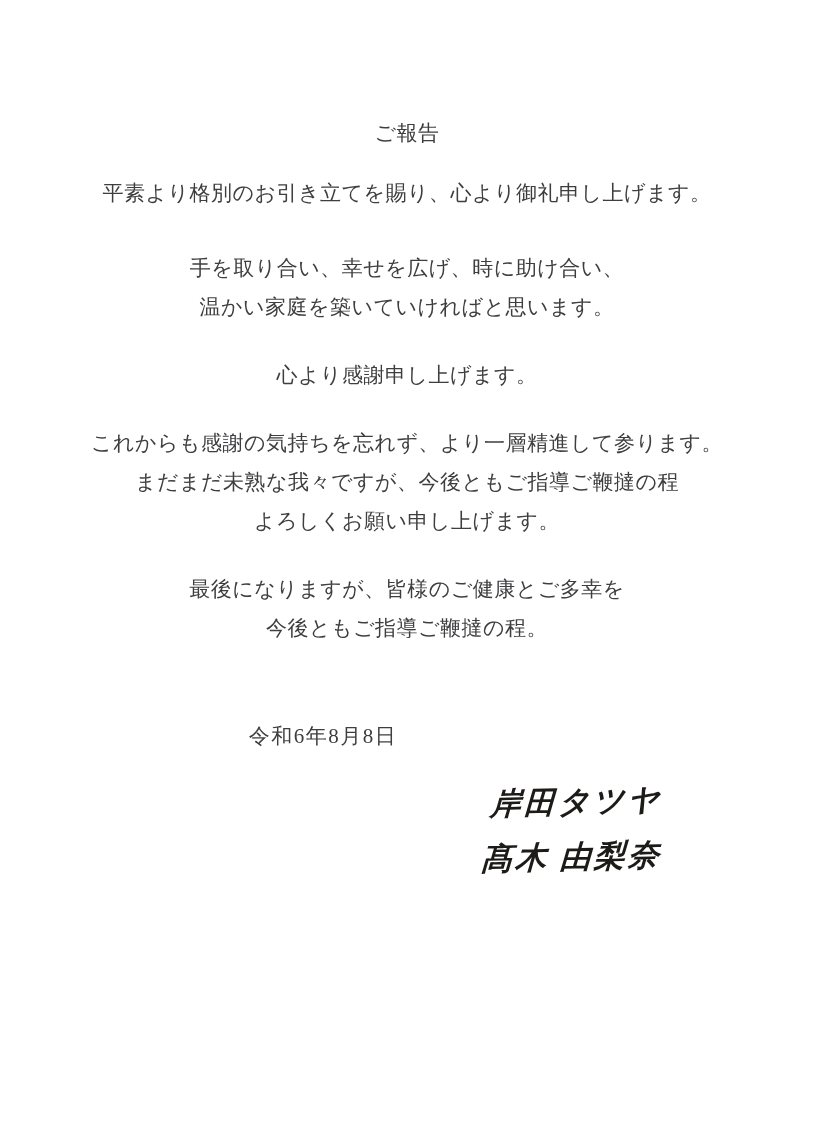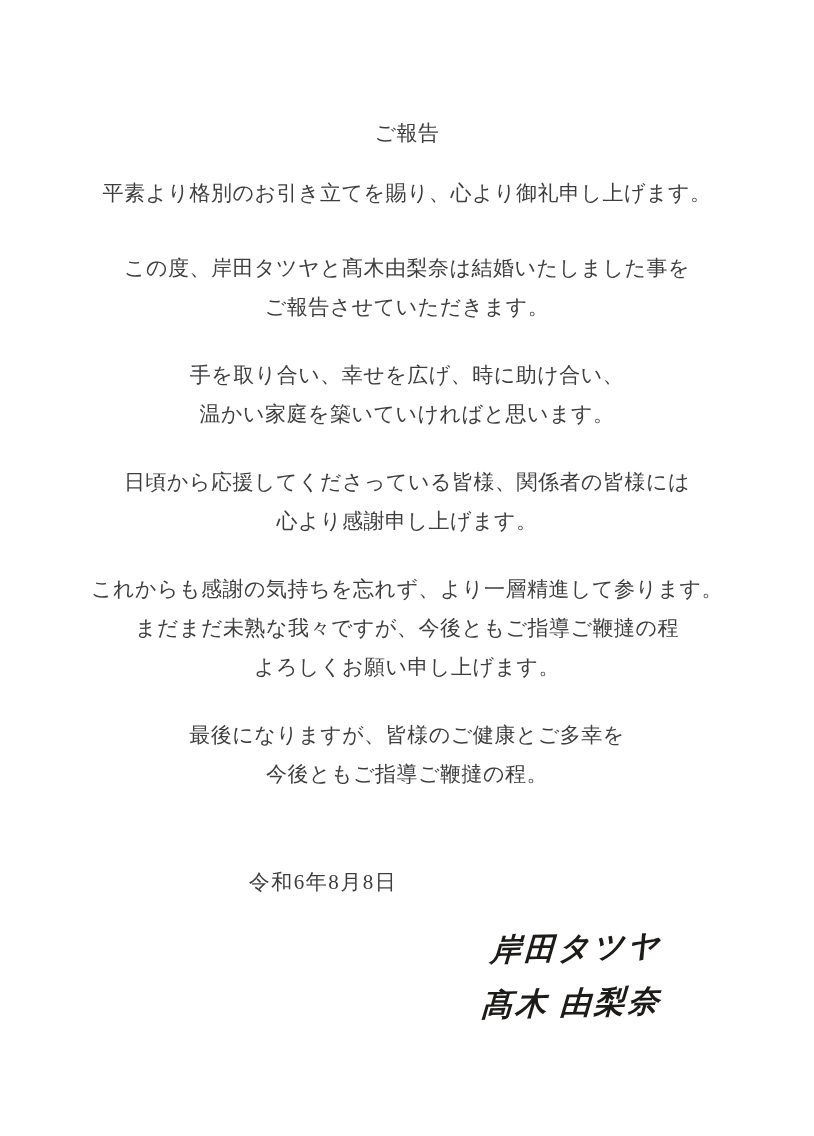--- a/index.html
+++ b/index.html
@@ -68,32 +68,27 @@
 
 <div class="page">
   <div class="content">
 
     <h1 class="doc-title">ご報告</h1>
 
     <p class="para first">
       <span class="line">平素より格別のお引き立てを賜り、心より御礼申し上げます。</span>
     </p>
 
-    <p class="para">
-      <span class="line">この度、岸田タツヤと髙木由梨奈は結婚いたしました事を</span>
-      <span class="line">ご報告させていただきます。</span>
-    </p>
 
     <p class="para">
       <span class="line">手を取り合い、幸せを広げ、時に助け合い、</span>
       <span class="line">温かい家庭を築いていければと思います。</span>
     </p>
 
     <p class="para">
-      <span class="line">日頃から応援してくださっている皆様、関係者の皆様には</span>
       <span class="line">心より感謝申し上げます。</span>
     </p>
 
     <p class="para">
       <span class="line">これからも感謝の気持ちを忘れず、より一層精進して参ります。</span>
       <span class="line">まだまだ未熟な我々ですが、今後ともご指導ご鞭撻の程</span>
       <span class="line">よろしくお願い申し上げます。</span>
     </p>
 
     <p class="para">

